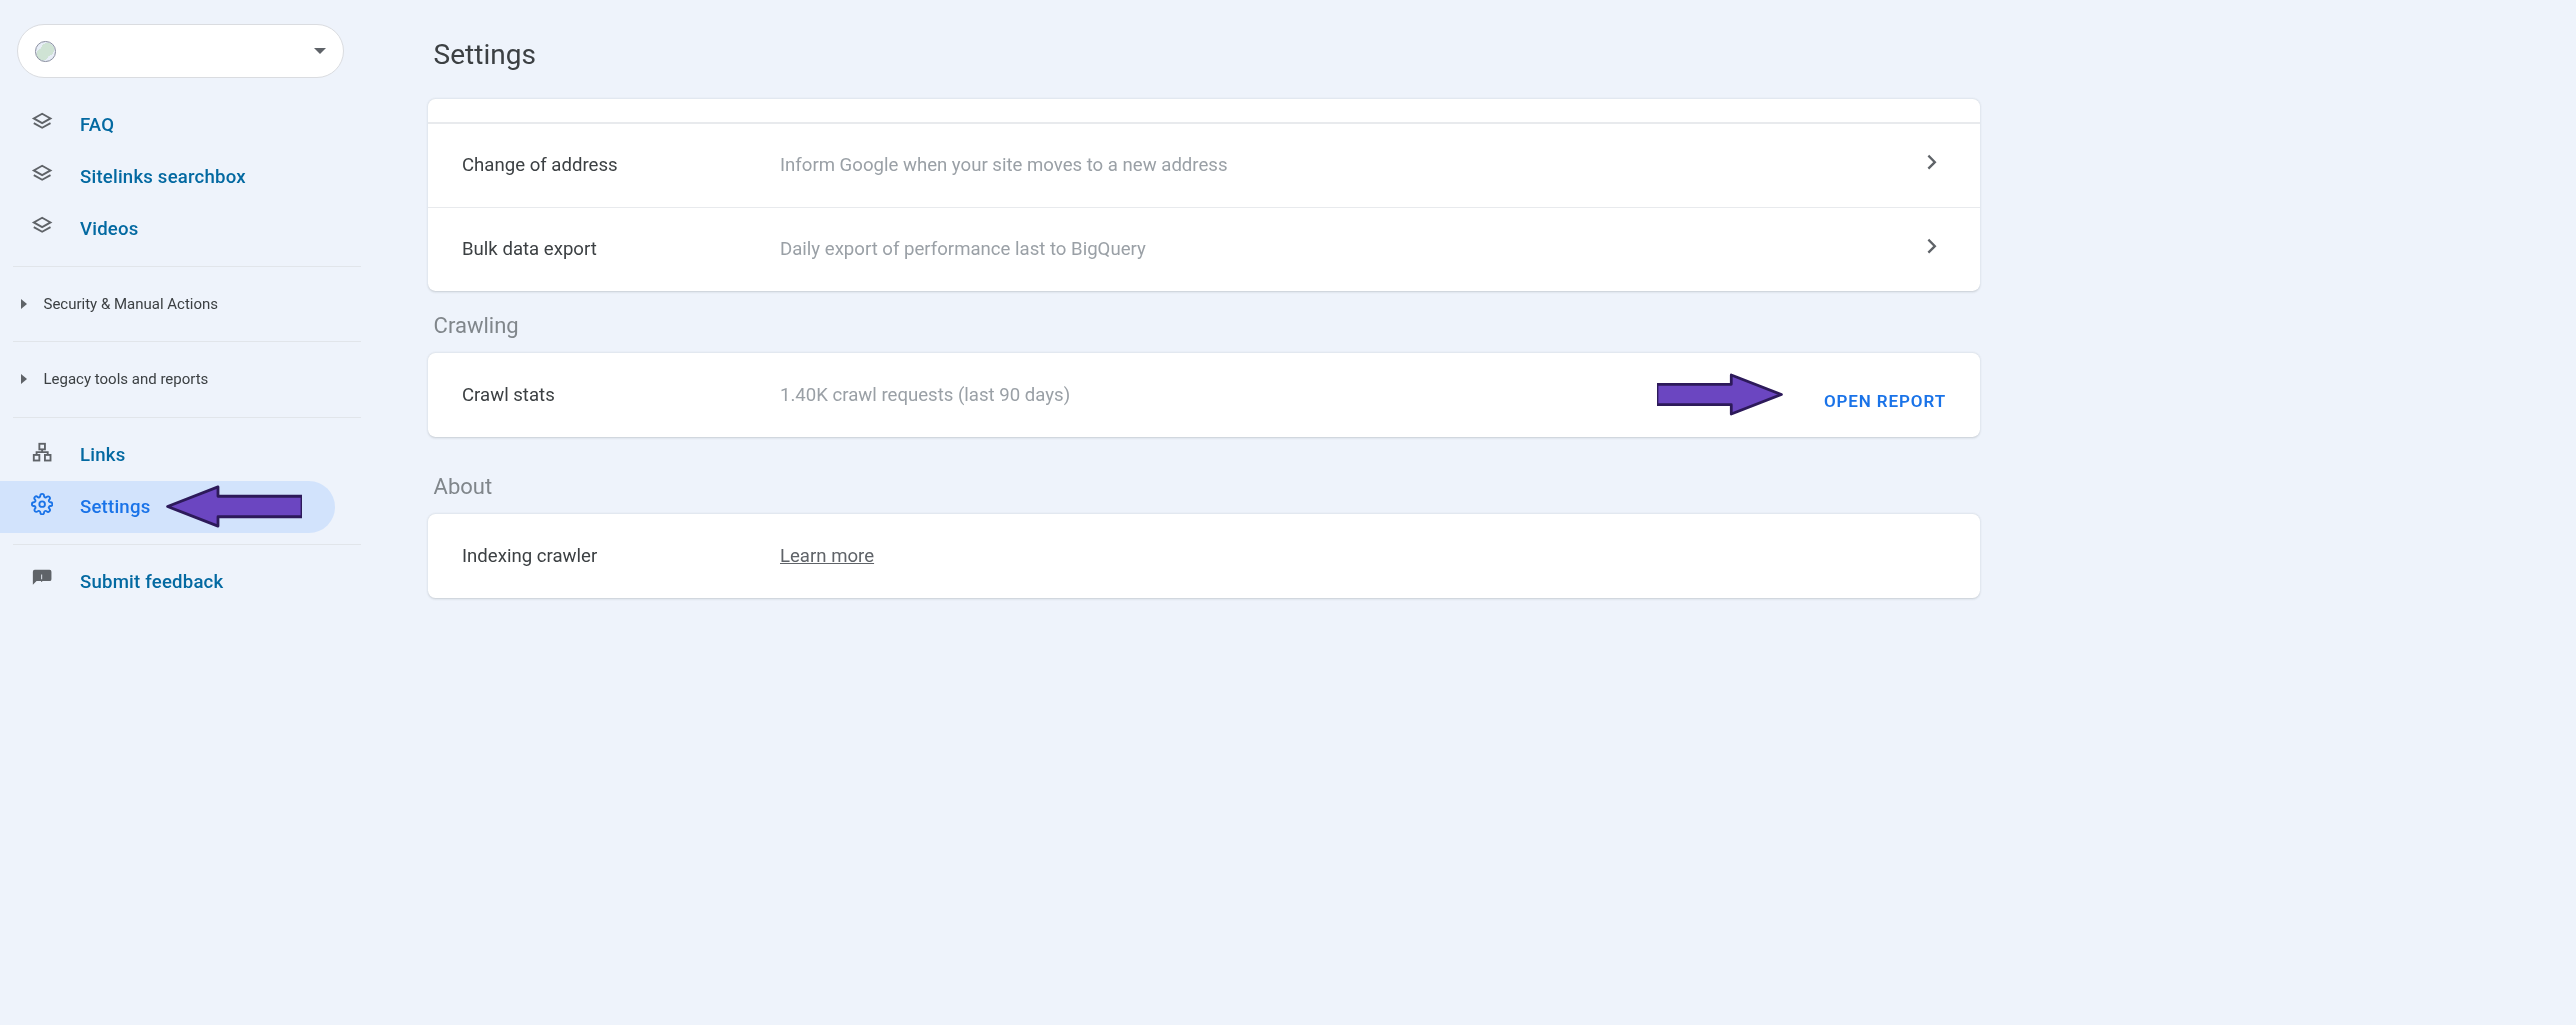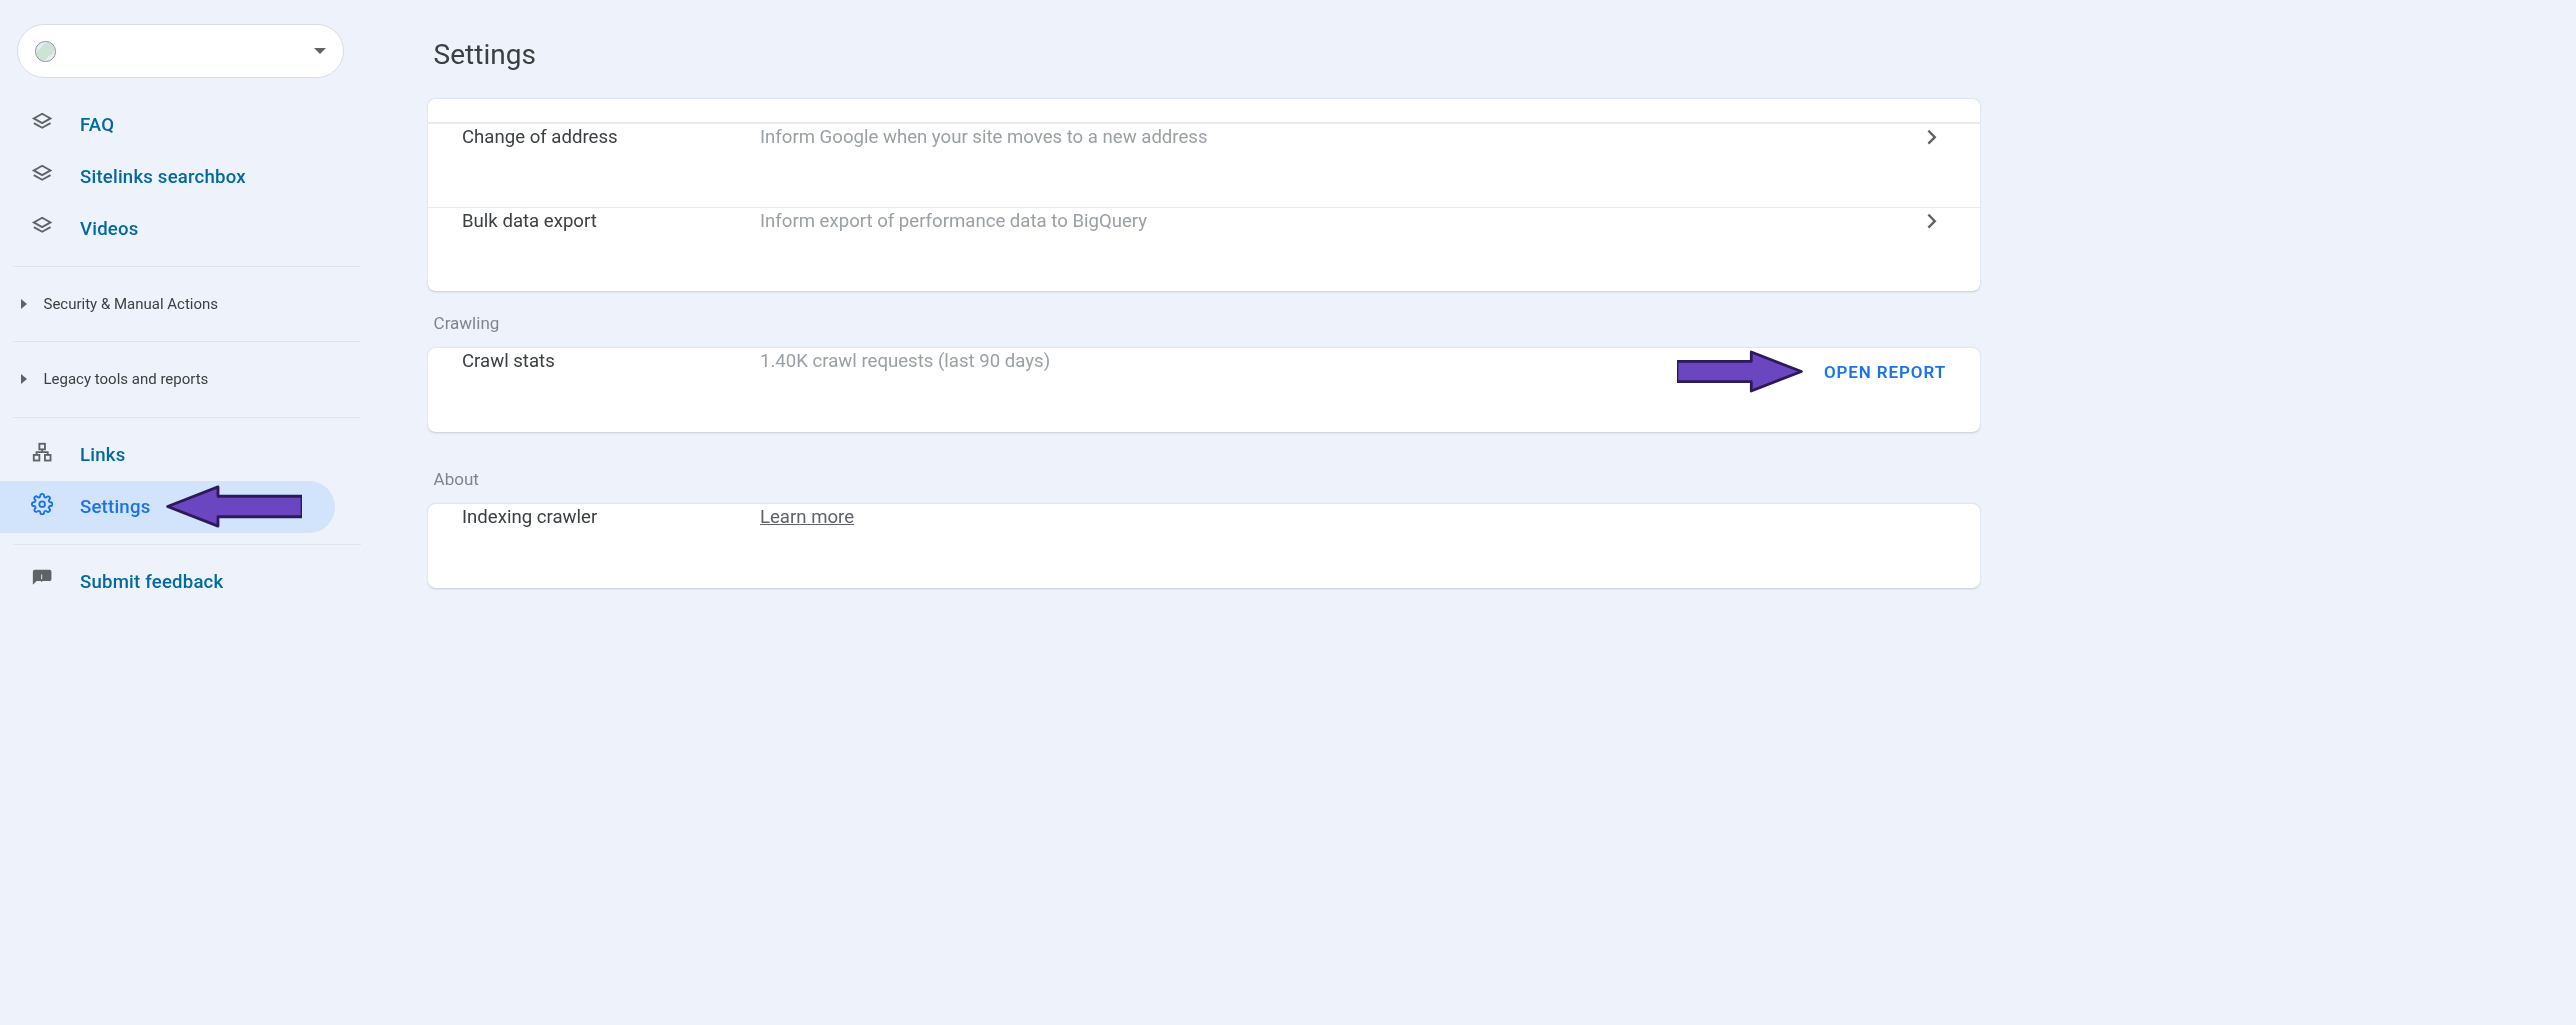--- a/index.html
+++ b/index.html
@@ -103,24 +103,25 @@
 
   .card {
     background:#fff;
     border-radius:7.4px;
     box-shadow:0 0.9px 1.9px rgba(60,64,67,.12), 0 0.9px 2.8px rgba(60,64,67,.10);
     margin-bottom:37px;
     overflow:hidden;
   }
   .card.thinbottom { margin-bottom:22.3px; }
   .card .row {
-    display:flex; align-items:flex-start;
+    display:flex; align-items:center;
     min-height:84px;
     padding:2px 34px;
     border-top:0.9px solid #e8eaed;
+    gap:20px;
   }
   .card .row:first-child { border-top:none; }
   
   .lead-strip { height:24px; border-bottom:0.9px solid #e8eaed; }
 
   .row-title { flex:0 0 298px; font-size:18.6px; color:#3c4043; font-weight:450; }
   .row-desc  { flex:1; font-size:18.6px; color:#9aa0a6; }
   .row-act-chevron { color:#5f6368; font-size:24px; padding:0 3.7px; }
   .row-act-btn {
     color:#1a73e8;
@@ -130,21 +131,21 @@
     margin-top:12px;
   }
   .row-link {
     color:#5f6368;
     font-size:18.6px;
     text-decoration:underline;
   }
 
   .section-label {
     color:#80868b;
-    font-size:17px;
+    font-size:22px;
     margin:5.6px 0 15px 5.6px;
   }
 
   
   svg.icn { width:22.3px; height:22.3px; }
 </style>
 </head>
 <body>
 
 <nav class="sidebar">
@@ -253,21 +254,21 @@
       <div class="row-desc">Inform Google when your site moves to a new address</div>
       <div class="row-act-chevron">
         <svg class="icn" viewBox="0 0 24 24" fill="none" stroke="currentColor" stroke-width="2.5">
             <polyline points="9 5 16 12 9 19"></polyline>
           </svg>
       </div>
     </div>
 
     <div class="row">
       <div class="row-title">Bulk data export</div>
-      <div class="row-desc">Inform export of performance data to BigQuery</div>
+      <div class="row-desc">Daily export of performance last to BigQuery</div>
       <div class="row-act-chevron">
         <svg class="icn" viewBox="0 0 24 24" fill="none" stroke="currentColor" stroke-width="2.5">
             <polyline points="9 5 16 12 9 19"></polyline>
           </svg>
       </div>
     </div>
   </div>
 
   <div class="section-label">Crawling</div>
 

